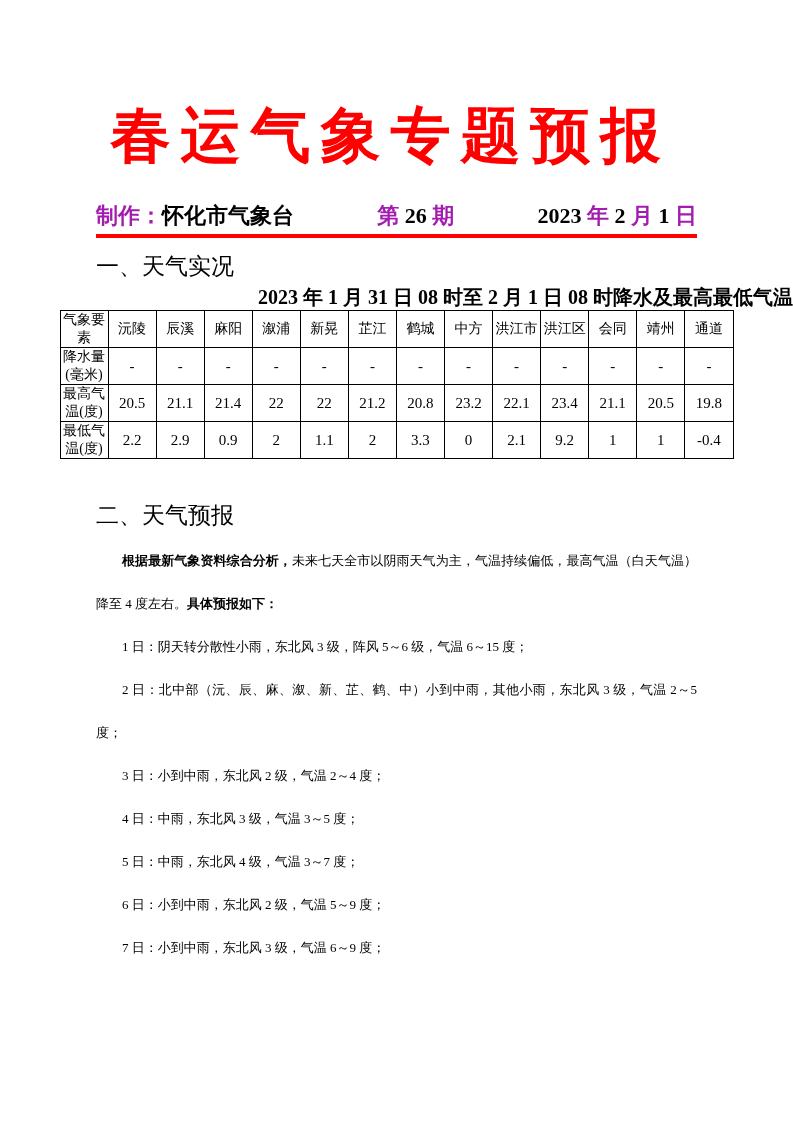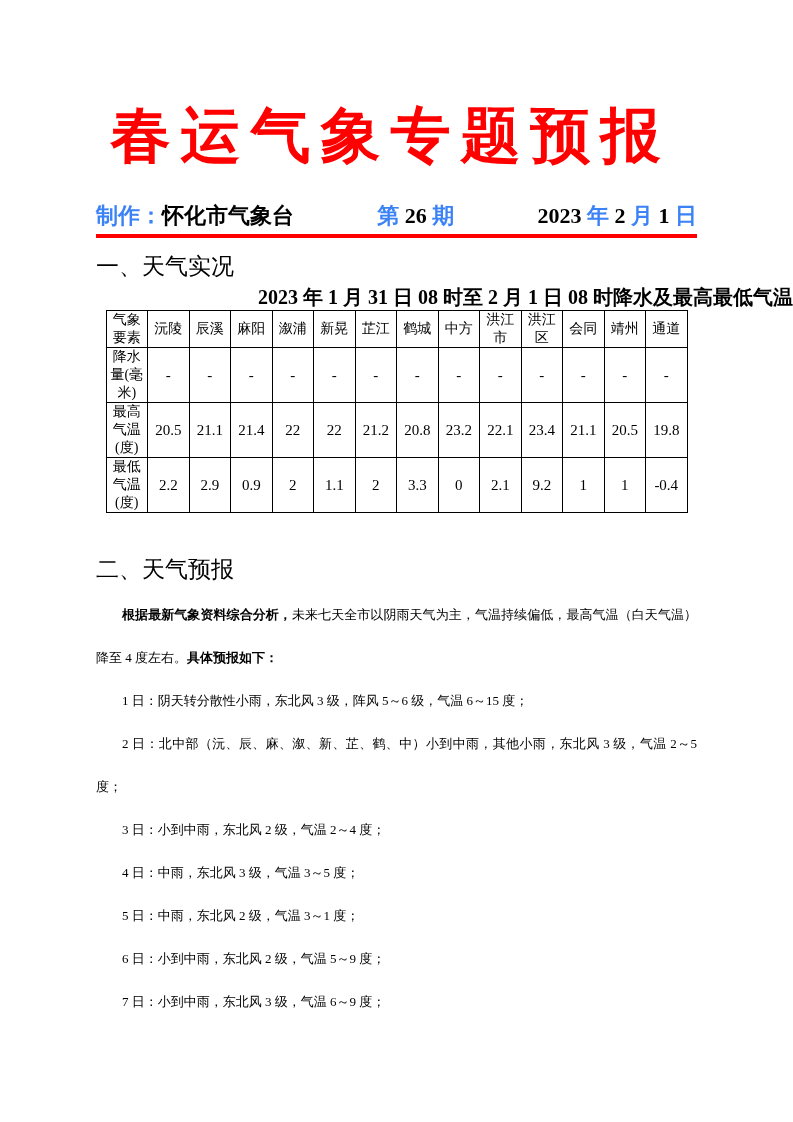--- a/index.html
+++ b/index.html
@@ -25,21 +25,21 @@
   .content { margin: 0 96px; width: 601px; }
   .meta-row {
     margin-top: 18px;
     display: flex;
     justify-content: space-between;
     align-items: baseline;
     font-size: 22px;
     font-weight: bold;
     line-height: 28px;
   }
-  .red { color: #3b82f6; }
+  .red { color: #a21caf; }
   .red-rule {
     margin-top: 4px;
     height: 4px;
     background: #ff0000;
   }
   .section-heading {
     margin: 14px 0 0 0;
     font-size: 23px;
     line-height: 30px;
     font-weight: normal;
@@ -48,21 +48,21 @@
     margin-top: 2px;
     text-align: right;
     font-size: 20px;
     line-height: 26px;
     font-weight: bold;
     width: 100%;
   }
   table.weather {
     border-collapse: collapse;
     table-layout: fixed;
-    width: 582px;
+    width: 674px;
     margin: 0 auto;
   }
   table.weather th, table.weather td {
     border: 1px solid #000000;
     text-align: center;
     vertical-align: middle;
     padding: 0 1px;
     font-weight: normal;
     font-size: 14px;
     overflow: hidden;
@@ -189,19 +189,19 @@
 
   <div class="content bodytext">
     <h2 class="section-heading sec2-heading">二、天气预报</h2>
     <p><span class="bold">根据最新气象资料综合分析，</span><span>未来七天全市以阴雨天气为主，气温持续偏低，最高气温（白天气温）降至 4 度左右。</span><span class="bold">具体预报如下：</span></p>
     <div>
 
     <p>1 日：阴天转分散性小雨，东北风 3 级，阵风 5～6 级，气温 6～15 度；</p>
         <p>2 日：北中部（沅、辰、麻、溆、新、芷、鹤、中）小到中雨，其他小雨，东北风 3 级，气温 2～5 度；</p>
         <p>3 日：小到中雨，东北风 2 级，气温 2～4 度；</p>
         <p>4 日：中雨，东北风 3 级，气温 3～5 度；</p>
-        <p>5 日：中雨，东北风 2 级，气温 3～1 度；</p>
+        <p>5 日：中雨，东北风 4 级，气温 3～7 度；</p>
         <p>6 日：小到中雨，东北风 2 级，气温 5～9 度；</p>
         <p>7 日：小到中雨，东北风 3 级，气温 6～9 度；</p>
       </div>
   </div>
 
 </div>
 
 </body></html>

